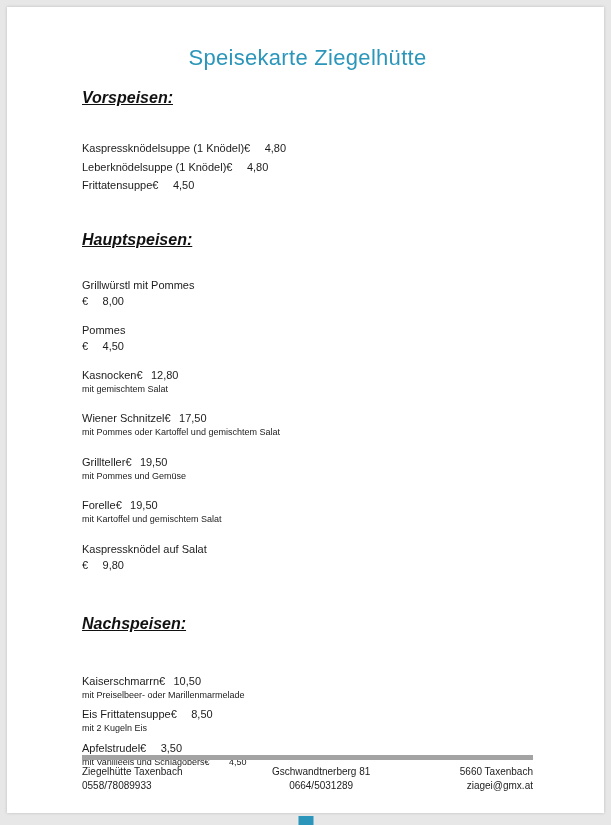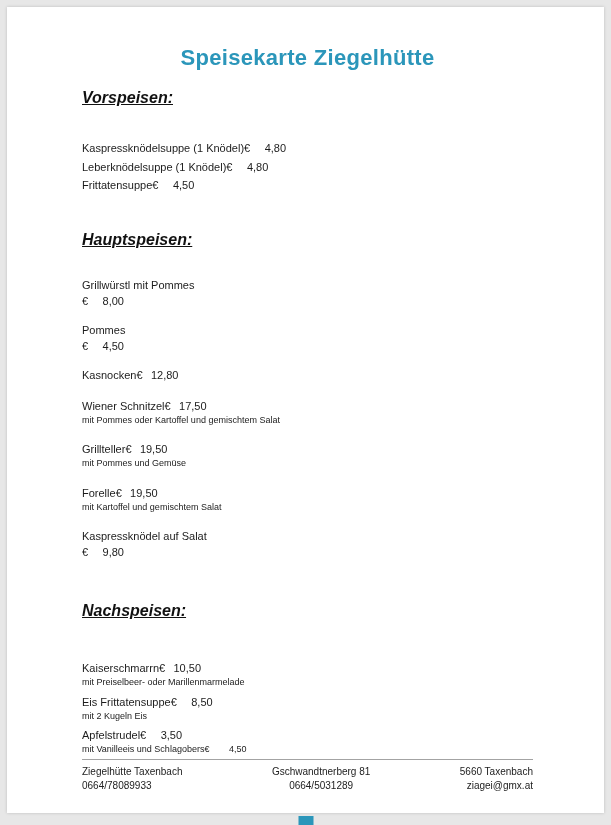--- a/index.html
+++ b/index.html
@@ -13,21 +13,21 @@
   .page {
     position: absolute; left: 7px; top: 7px;
     width: 597px; height: 806px;
     background: #ffffff;
     padding: 38px 71px 0 75px;
     color: #1c1c1c;
     box-shadow: 0 0 3px rgba(0,0,0,0.18);
   }
   .title {
     margin: 0 0 18px; text-align: center;
-    font-size: 22px; font-weight: 700; letter-spacing: 0.3px;
+    font-size: 22px; font-weight: 400; letter-spacing: 0.3px;
     color: #2b96ba;
   }
   .heading {
     margin: 0 0 32px; 
     font-size: 16px; font-weight: 700; font-style: italic;
     text-decoration: underline; color: #111111;
   }
   .sec-haupt .heading { margin: 36px 0 28px; }
   .sec-nach  .heading { margin: 42px 0 40px; }
 
@@ -40,21 +40,21 @@
   .sec-nach .group { margin-bottom: 5px; }
   .plain { margin-bottom: 13px; flex-direction: column; }
   .plain.last { margin-bottom: 0; }
   .sub { font-size: 9px; line-height: 12.5px; }
   .price {
     display: flex; justify-content: space-between;
     width: 42px; margin-right: 26px; flex: none;
   }
   .footer {
     position: absolute; left: 75px; right: 71px; bottom: 20px;
-    border-top: 1px solid #a3a3a3; padding-top: 5px;
+    border-top: 5px solid #a3a3a3; padding-top: 5px;
     display: flex; justify-content: space-between;
     font-size: 10px; line-height: 14px; color: #222222;
   }
   .footer .col.center { text-align: center; }
   .footer .col.right  { text-align: right; }
   .next-mark {
     position: absolute; left: 50%; bottom: 0; transform: translateX(-50%);
     width: 15px; height: 9px; background: #2b96ba;
   }
 </style>
@@ -112,20 +112,23 @@
       </div>
 
       <div class="group">
         <div class="row">
           <span>Kasnocken</span>
           <span class="price">
             <span>€</span>
             <span>12,80</span>
           </span>
         </div>
+        <div class="row sub">
+          <span>mit gemischtem Salat</span>
+        </div>
       </div>
 
       <div class="group">
         <div class="row">
           <span>Wiener Schnitzel</span>
           <span class="price">
             <span>€</span>
             <span>17,50</span>
           </span>
         </div>
@@ -212,21 +215,21 @@
             <span>€</span>
             <span>4,50</span>
           </span>
         </div>
       </div>
     </section>
 
     <div class="footer">
       <div class="col">
         <div>Ziegelhütte Taxenbach</div>
-        <div>0664/78089933</div>
+        <div>0558/78089933</div>
       </div>
       <div class="col center">
         <div>Gschwandtnerberg 81</div>
         <div>0664/5031289</div>
       </div>
       <div class="col right">
         <div>5660 Taxenbach</div>
         <div>ziagei@gmx.at</div>
       </div>
     </div>

